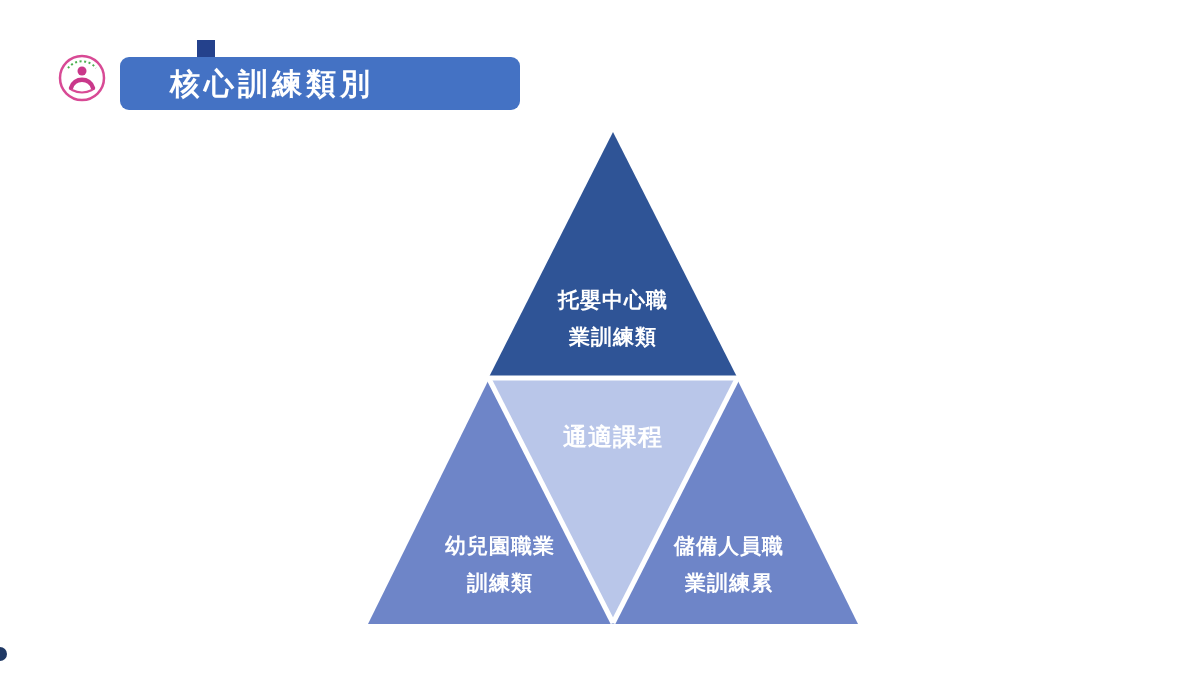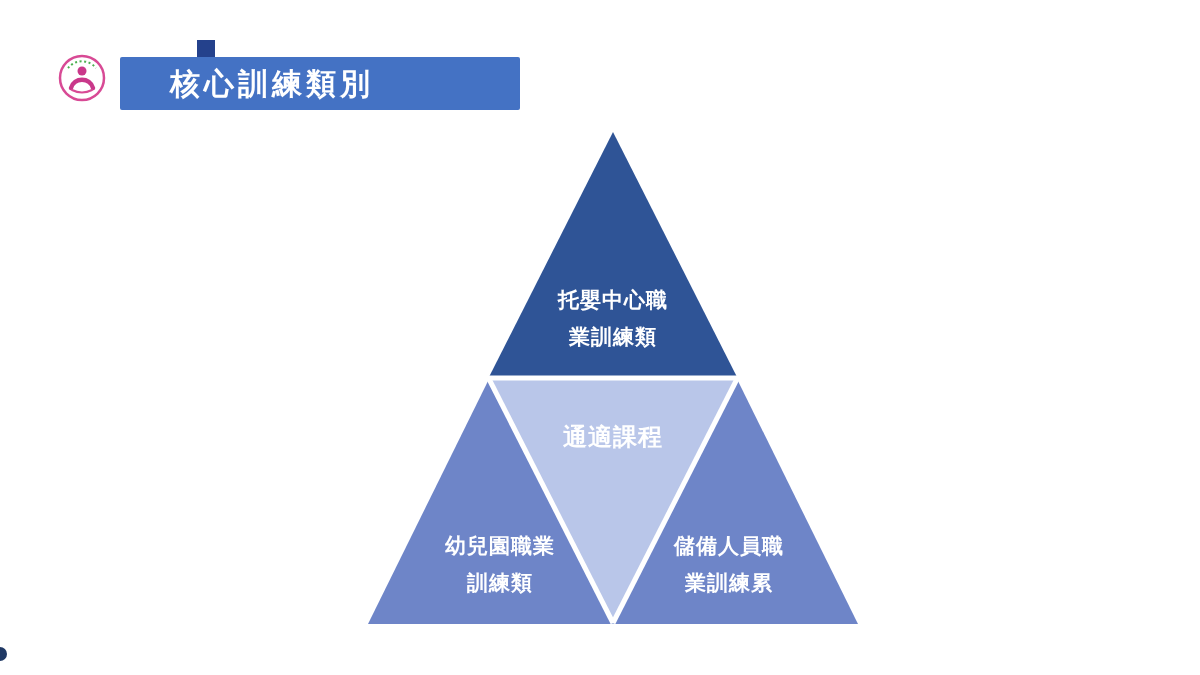--- a/index.html
+++ b/index.html
@@ -24,21 +24,21 @@
     background: #24418c;
     z-index: 1;
   }
   .header-bar {
     position: absolute;
     left: 120px;
     top: 57px;
     width: 400px;
     height: 53px;
     background: #4472c4;
-    border-radius: 2px;
+    border-radius: 9px;
     display: flex;
     align-items: center;
     padding-left: 50px;
     box-sizing: border-box;
     z-index: 2;
   }
   .header-title {
     color: #ffffff;
     font-size: 30px;
     font-weight: bold;

